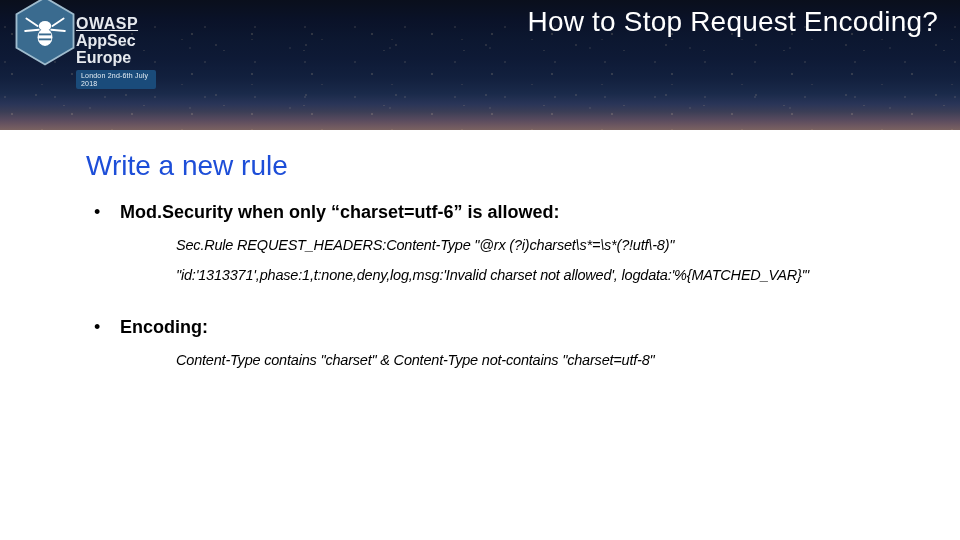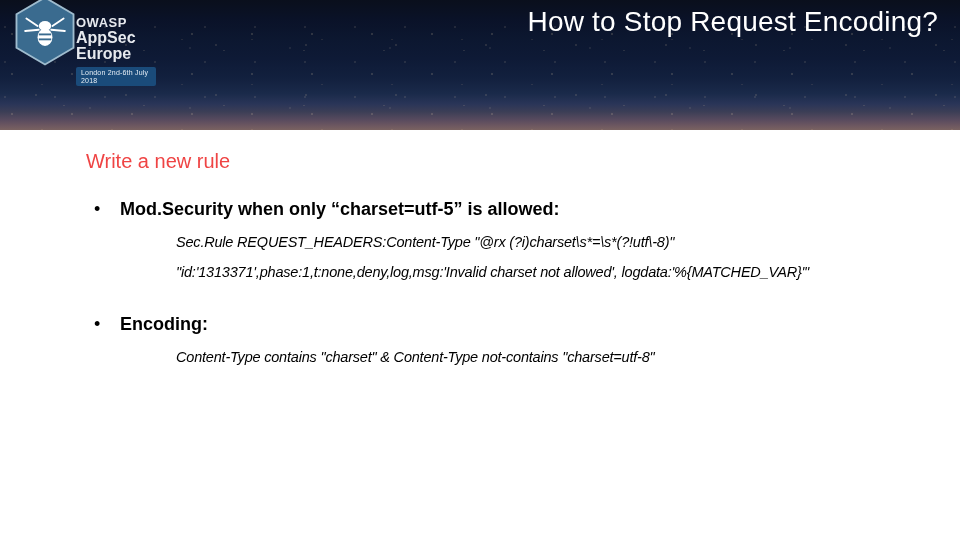--- a/index.html
+++ b/index.html
@@ -60,42 +60,42 @@
     height: 70px;
   }
   .hex svg { width: 100%; height: 100%; }
   .badge-text {
     position: absolute;
     left: 70px;
     top: 20px;
     color: #e6e9ee;
     line-height: 1.05;
   }
-  .badge-text .l1 { font-size: 13px; font-weight: 700; letter-spacing: 0.5px; }
+  .badge-text .l1 { font-size: 16px; font-weight: 700; letter-spacing: 0.5px; text-decoration: underline; }
   .badge-text .l2 { font-size: 16px; font-weight: 700; }
   .badge-text .l2 b { font-weight: 900; }
   .badge-ribbon {
     display: inline-block;
     margin-top: 4px;
     background: #1a4b7a;
     color: #e6eef5;
     font-size: 7px;
     padding: 2px 5px;
     border-radius: 2px;
     letter-spacing: 0.2px;
   }
   
   .content {
     padding: 20px 36px 0 86px;
   }
   .section-title {
-    color: #ef4444;
-    font-size: 20px;
+    color: #1d4ed8;
+    font-size: 28px;
     font-weight: 400;
-    margin: 0 0 26px 0;
+    margin: 0 0 20px 0;
   }
   ul.top {
     list-style: none;
     padding: 0;
     margin: 0;
   }
   ul.top > li {
     position: relative;
     padding-left: 34px;
     margin-bottom: 34px;
@@ -153,21 +153,21 @@
   </div>
 
   <div class="title">How to Stop Request Encoding?</div>
 </div>
 
 <div class="content">
   <h2 class="section-title">Write a new rule</h2>
 
   <ul class="top">
     <li>
-      <div class="item-head">Mod.Security when only “charset=utf-5” is allowed:</div>
+      <div class="item-head">Mod.Security when only “charset=utf-6” is allowed:</div>
       <div class="code-line">Sec.Rule REQUEST_HEADERS:Content-Type "@rx (?i)charset\s*=\s*(?!utf\-8)"</div>
       <div class="code-line">"id:'1313371',phase:1,t:none,deny,log,msg:'Invalid charset not allowed', logdata:'%{MATCHED_VAR}'"</div>
     </li>
     <li>
       <div class="item-head">Encoding:</div>
       <div class="code-line">Content-Type contains "charset" &amp; Content-Type not-contains "charset=utf-8"</div>
     </li>
   </ul>
 </div>
 

